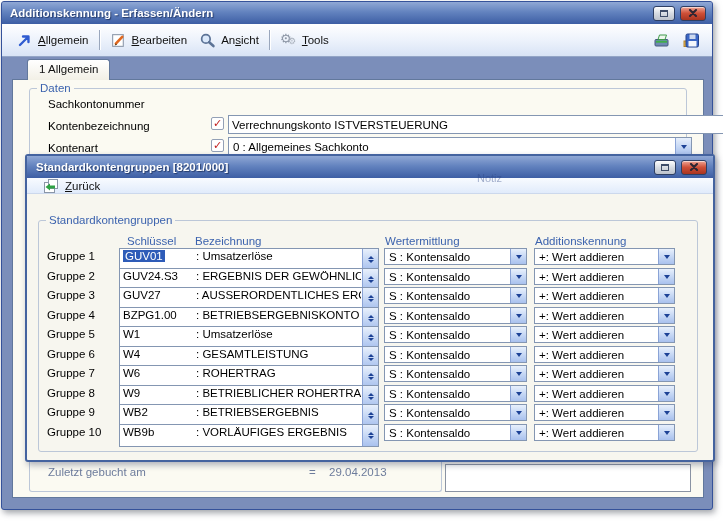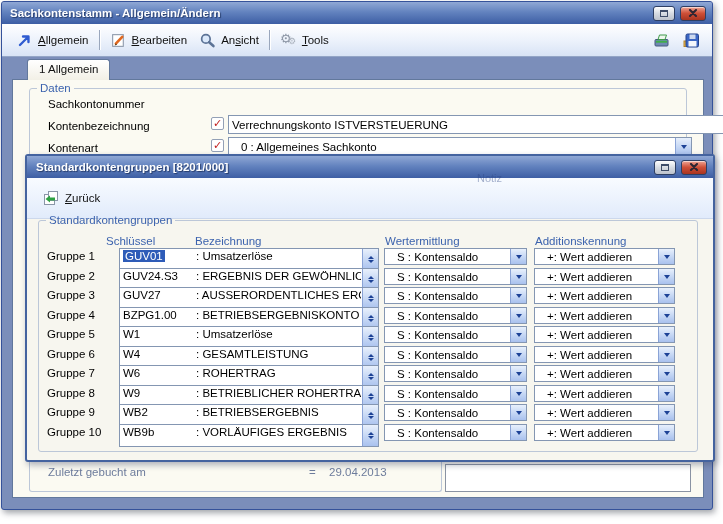--- a/index.html
+++ b/index.html
@@ -51,40 +51,40 @@
   .field-input { position:absolute; background:#fff; border:1px solid #8496b2;
     display:flex; align-items:center; padding:0 3px; white-space:nowrap; overflow:hidden; }
   .focus2 { border:2px solid #537dc8; }
   .sel { background:#2e5cb8; color:#fff; padding:0 2px; }
   .chk { position:absolute; width:13px; height:13px; background:#fff; border:1px solid #93a0b6;
     border-radius:2px; color:#c11f1f; font-size:11px; line-height:11px; text-align:center;
     font-family:"DejaVu Sans",sans-serif; font-weight:bold; }
 
   .dd { position:absolute; background:#fff; border:1px solid #8496b2; }
   .dd-val { position:absolute; left:4px; right:17px; top:50%; transform:translateY(-50%);
-    white-space:nowrap; overflow:hidden;margin-left:8px; }
+    white-space:nowrap; overflow:hidden; }
   .dd-btn { position:absolute; right:0; top:0; bottom:0; width:16px;
     background:linear-gradient(#e8f0fc,#c4d6f4 55%,#a9c1ee); border-left:1px solid #8aa3d6;
     display:flex; align-items:center; justify-content:center; }
   .tri { width:0; height:0; border:3.5px solid transparent; border-top:4.5px solid #1d4296; margin-top:4px; }
   .spin { position:absolute; right:0; top:0; bottom:0; width:16px;
     background:linear-gradient(#e8f0fc,#c4d6f4 55%,#a9c1ee); border-left:1px solid #8aa3d6;
     display:flex; flex-direction:column; align-items:center; justify-content:center; gap:1px; }
   .tri-u { width:0; height:0; border:3px solid transparent; border-bottom:3.5px solid #1d4296; }
   .tri-d { width:0; height:0; border:3px solid transparent; border-top:3.5px solid #1d4296; }
 
   
   .dialog { position:absolute; left:23px; top:152px; width:690px; height:308px;
     background:#f7f6ef; border:2px solid #44639f; border-radius:3px; z-index:5;
     box-shadow:2px 3px 6px rgba(60,70,100,.4); }
   .dlg-titlebar { position:absolute; left:0; top:0; right:0; height:22px;
     background:linear-gradient(180deg,#90a8d5 0%,#6383bf 45%,#3d5ea4 100%);
     display:flex; align-items:center; padding:0 6px 0 9px; border-radius:1px 1px 0 0; }
   .faint { position:absolute; color:rgba(45,70,130,.42); font-size:11px; z-index:6; }
-  .dlg-toolbar { position:absolute; left:0; top:22px; right:0; height:41px;
+  .dlg-toolbar { position:absolute; left:0; top:22px; right:0; height:16px;
     background:linear-gradient(#f8fbff,#e1ebfb); border-bottom:1px solid #ccd8ec;
     display:flex; align-items:center; padding:0 10px; }
   .backbtn { display:flex; align-items:center; gap:6px; padding:2px 6px; color:#101010; }
   .fs-groups { left:11px; top:58px; width:660px; height:238px; }
   .colhead { position:absolute; color:#3c63ae; }
   .grow { position:absolute; left:0; right:0; height:17px; }
   .glabel { position:absolute; left:20px; top:2px; color:#000; }
   .keydesc { position:absolute; left:92px; width:260px; height:23px; background:#fff; border:1px solid #8496b2; }
   .kd-key { position:absolute; left:3px; top:1px; }
   .kd-desc { position:absolute; left:76px; right:17px; top:1px; white-space:nowrap; overflow:hidden; }
@@ -97,21 +97,21 @@
   .dim { position:absolute; color:#6d7c9c; }
   .notizbox { position:absolute; left:432px; top:384px; width:246px; height:28px;
     background:#fff; border:1px solid #8a93a3; }
 </style>
 </head>
 <body>
 
 <div class="main-window">
 
   <div class="titlebar">
-    <span class="titlebar-text">Sachkontenstamm - Allgemein/Ändern</span>
+    <span class="titlebar-text">Additionskennung - Erfassen/Ändern</span>
     <span class="winbtn btn-restore">
       <span class="glyph-restore"></span>
     </span>
     <span class="winbtn btn-close">
       <svg width="10" height="8" viewBox="0 0 10 8">
           <path d="M2 1 L8 7 M8 1 L2 7" stroke="#2d2633" stroke-width="2.1" stroke-linecap="round"></path>
         </svg>
     </span>
   </div>
 
@@ -216,21 +216,21 @@
             <path d="M2.5 9 L7 5.4 L7 7.5 L12 7.5 L12 10.5 L7 10.5 L7 12.6 Z" fill="#2fa244"></path>
           </svg>
         <span><span></span><span class="ak">Z</span><span>urück</span></span>
       </span>
     </div>
 
     <fieldset class="fs-groups">
       <legend>Standardkontengruppen</legend>
     </fieldset>
 
-    <span class="colhead" style="left:79px;top:79px">Schlüssel</span>
+    <span class="colhead" style="left:100px;top:79px">Schlüssel</span>
     <span class="colhead" style="left:168px;top:79px">Bezeichnung</span>
     <span class="colhead" style="left:358px;top:79px">Wertermittlung</span>
     <span class="colhead" style="left:508px;top:79px">Additionskennung</span>
 
     <div class="grow" style="top:92px">
       <span class="glabel">Gruppe 1</span>
       <div class="keydesc focus2">
         <span class="kd-key sel">GUV01</span>
         <span class="kd-desc">: Umsatzerlöse</span>
         <span class="spin">

